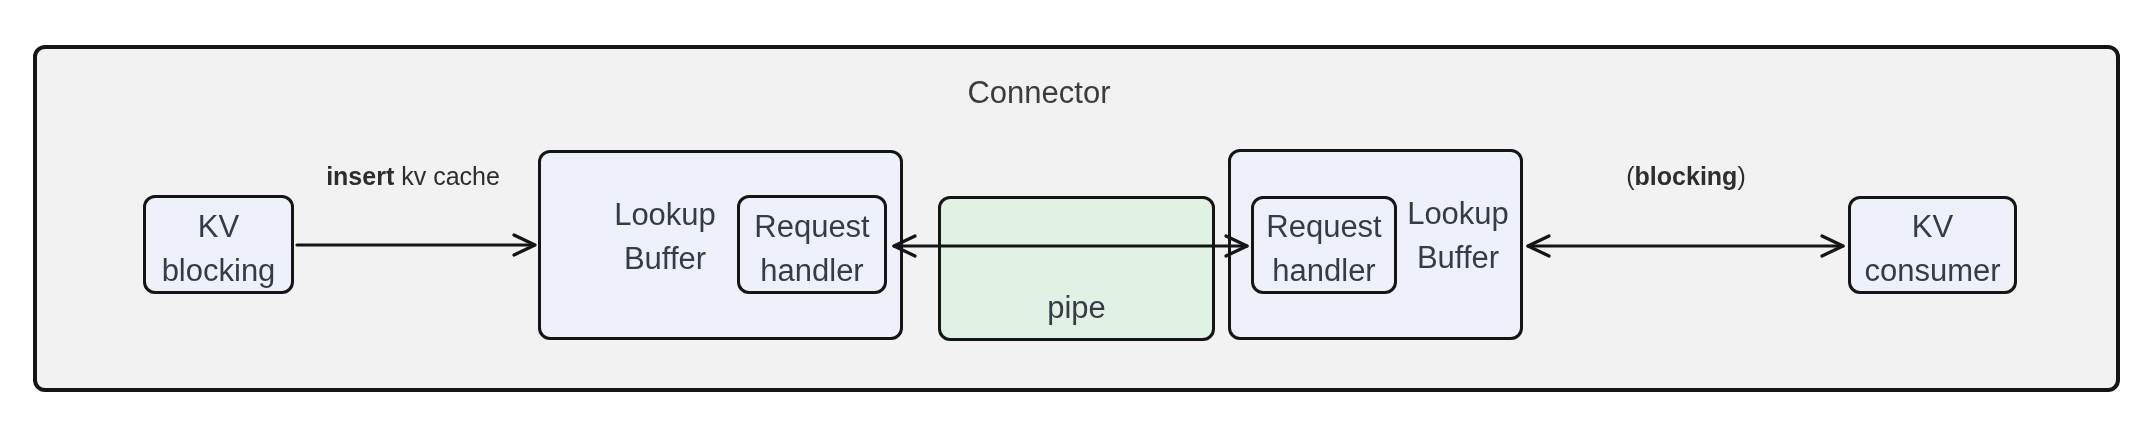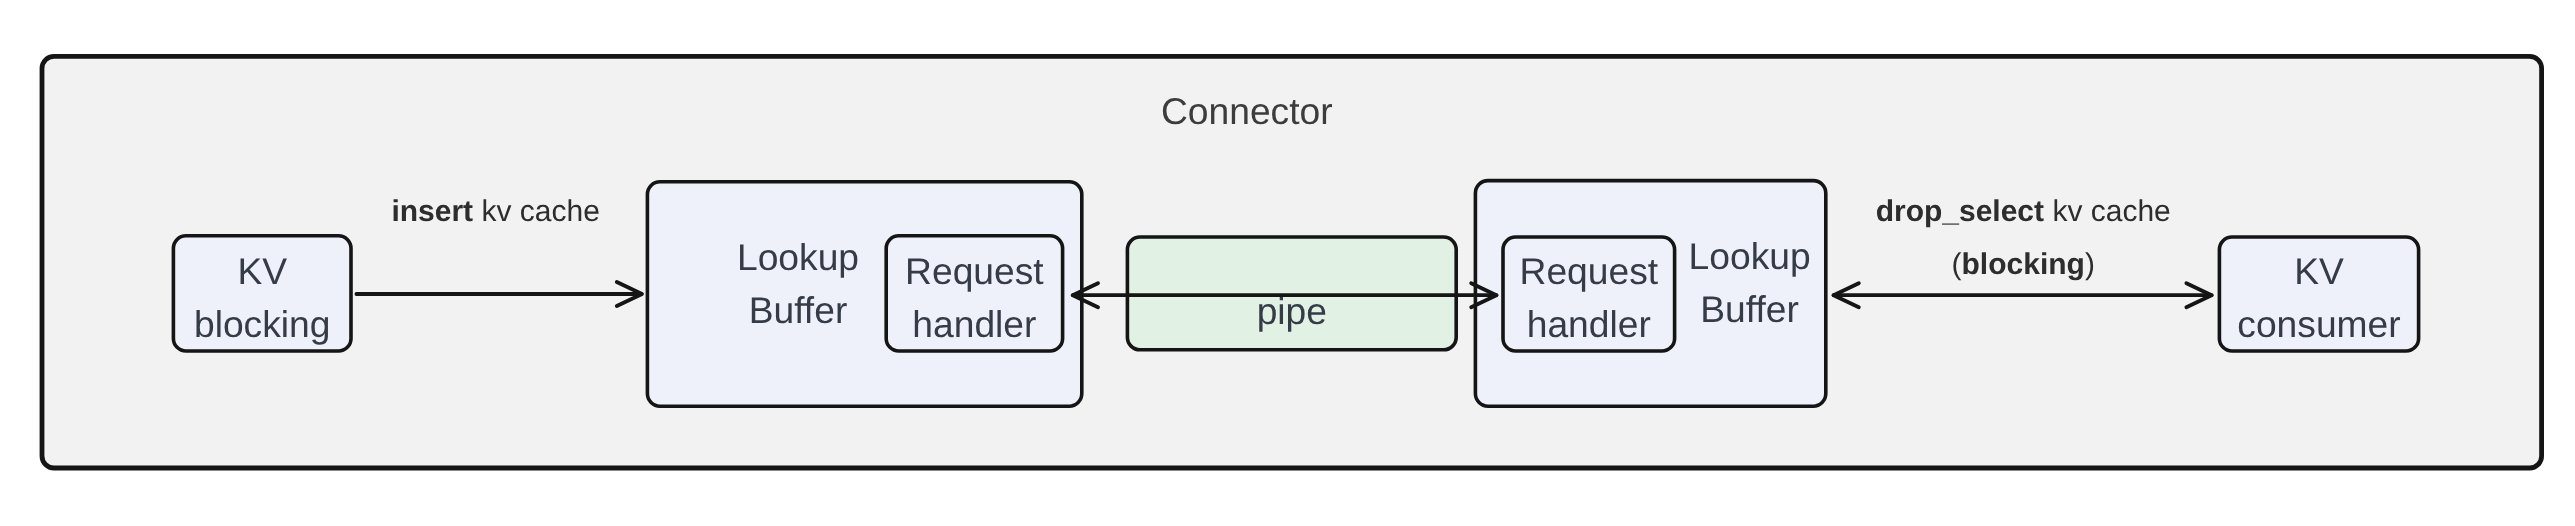--- a/index.html
+++ b/index.html
@@ -65,21 +65,21 @@
     line-height: 44px;
   }
   #lookup-left  .lookup-label { left: 34px;  }
   #lookup-right .lookup-label { left: 137px; }
 
   #request-left  { left: 196px; top: 42px; width: 150px; height: 99px; }
   #request-right { left: 20px;  top: 44px; width: 146px; height: 98px; }
 
   #pipe {
     left: 938px; top: 196px;
-    width: 277px; height: 97px;
+    width: 277px; height: 145px;
     background: var(--pipe-fill, #e1f1e3);
     border: 3px solid var(--pipe-border, #151515);
     display: flex;
     flex-direction: column;
     align-items: center;
     justify-content: flex-end;
     padding-bottom: 8px;
     box-sizing: border-box;
   }
 
@@ -156,21 +156,20 @@
   <div class="node leaf" id="kv-consumer">
     <span>KV</span>
     <span>consumer</span>
   </div>
 
   <div class="edge-label" id="insert-label">
     <div><span class="b">insert</span><span> kv cache</span></div>
   </div>
 
   <div class="edge-label" id="drop-select-label">
-    <div><span class="b">drop_select</span><span> kv cache</span></div>
     <div><span>(</span><span class="b">blocking</span><span>)</span></div>
   </div>
 
   <svg class="arrows" viewBox="0 0 2146 438" aria-hidden="true">
     <g>
       <path d="M297 245 H534"></path>
       <path d="M514 235 L535 245 L514 255"></path>
     </g>
     <g>
       <path d="M894 246 H1247"></path>

